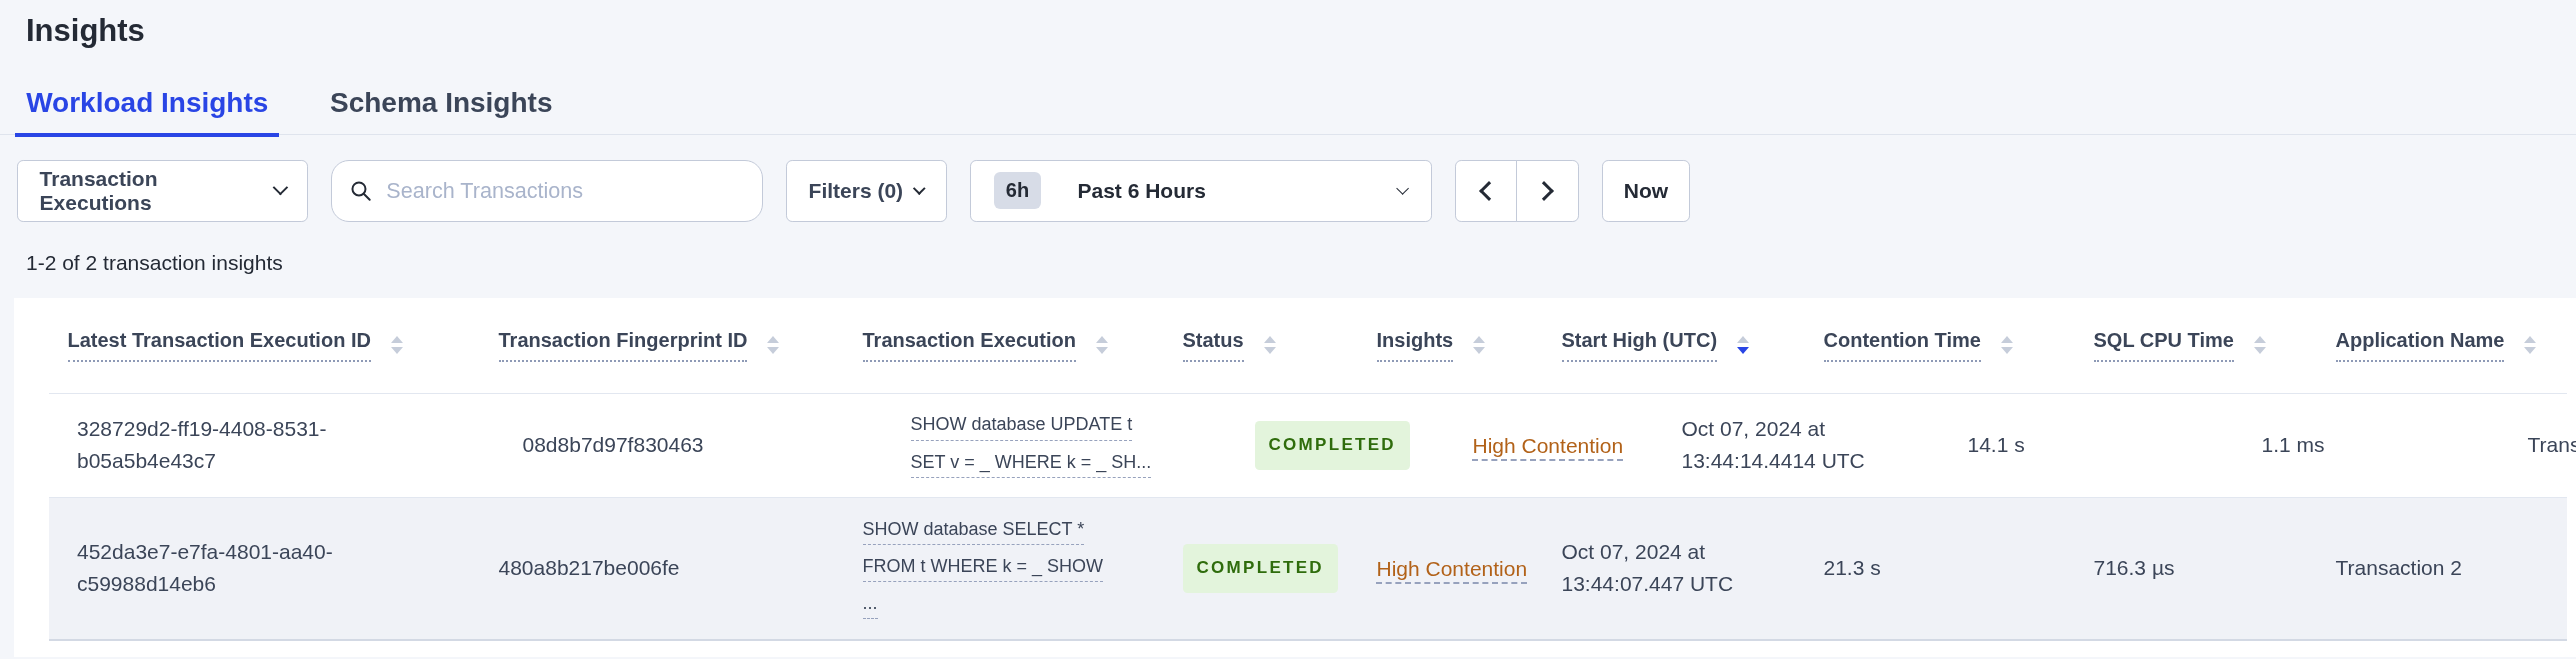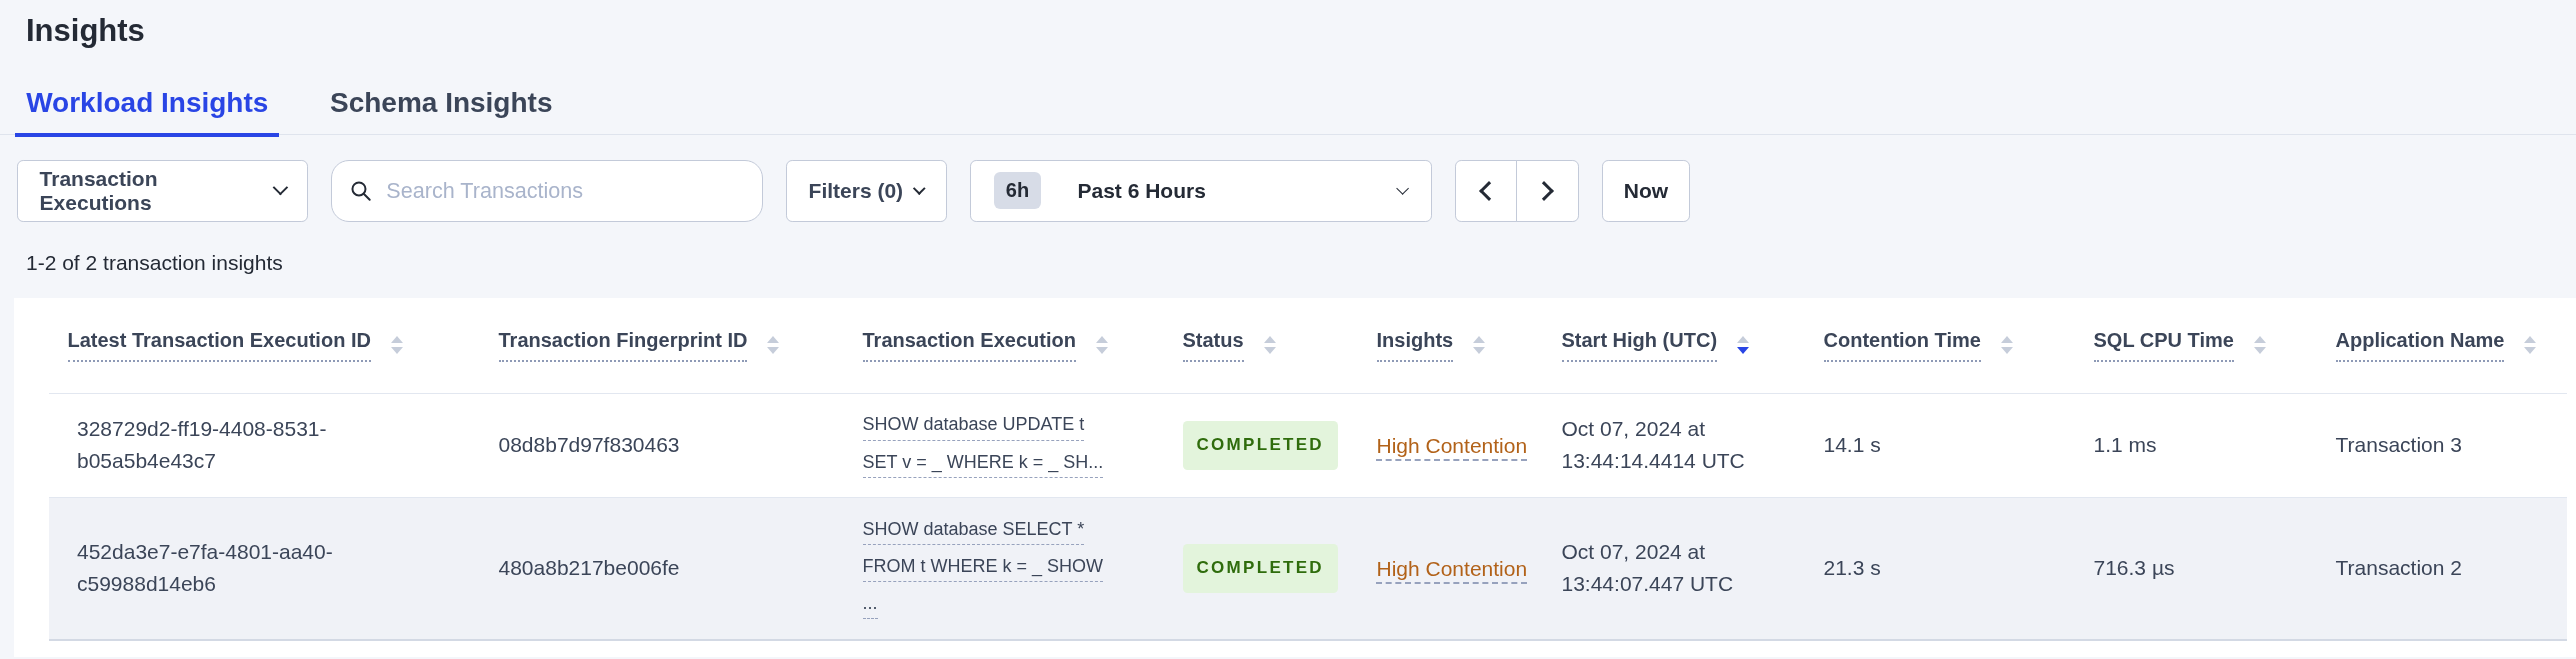--- a/index.html
+++ b/index.html
@@ -68,21 +68,21 @@
   .th{display:flex;align-items:center;gap:20px;padding:0 15.4px 0 18.5px;font-size:20px;font-weight:700;color:var(--text);cursor:pointer;}
   .col-label{border-bottom:2.3px dotted var(--dotted);padding-bottom:7px;line-height:25px;}
   .sort{display:flex;flex-direction:column;gap:3.9px;flex:none;}
   .sort .up{width:0;height:0;border-left:6.2px solid transparent;border-right:6.2px solid transparent;
         border-bottom:7.7px solid var(--arrow);}
   .sort .down{width:0;height:0;border-left:6.2px solid transparent;border-right:6.2px solid transparent;
         border-top:7.7px solid var(--arrow);}
   .sort .down.active{border-top-color:var(--blue);}
 
   .row{border-bottom:1.5px solid var(--divider);}
-  .row.r1{min-height:104px;}
+  .row.r1{min-height:104px;gap:24px;}
   .row.r2{min-height:143px;background:var(--row2bg);border-bottom:2.3px solid #d3d9e4;}
   .td{padding:14px 15.4px 14px 18.5px;font-size:21px;color:var(--text);line-height:32px;}
   .td.idcell{padding-left:28px;max-width:370px;overflow-wrap:break-word;}
   .qline-wrap{line-height:1;}
   .qline{display:inline-block;border-bottom:1.5px dashed #97a2bd;padding-bottom:3.1px;margin-bottom:9.2px;
         font-size:18px;color:var(--text);line-height:23px;cursor:pointer;}
   .qline-wrap div:last-child .qline{margin-bottom:0;}
   .status-badge{display:inline-block;background:#e3f4dc;color:#2f6c0c;font-size:17px;font-weight:700;
         letter-spacing:2.3px;padding:8.5px 14px;border-radius:4.6px;}
   .insight-link{color:#b26219;cursor:pointer;line-height:37px;

